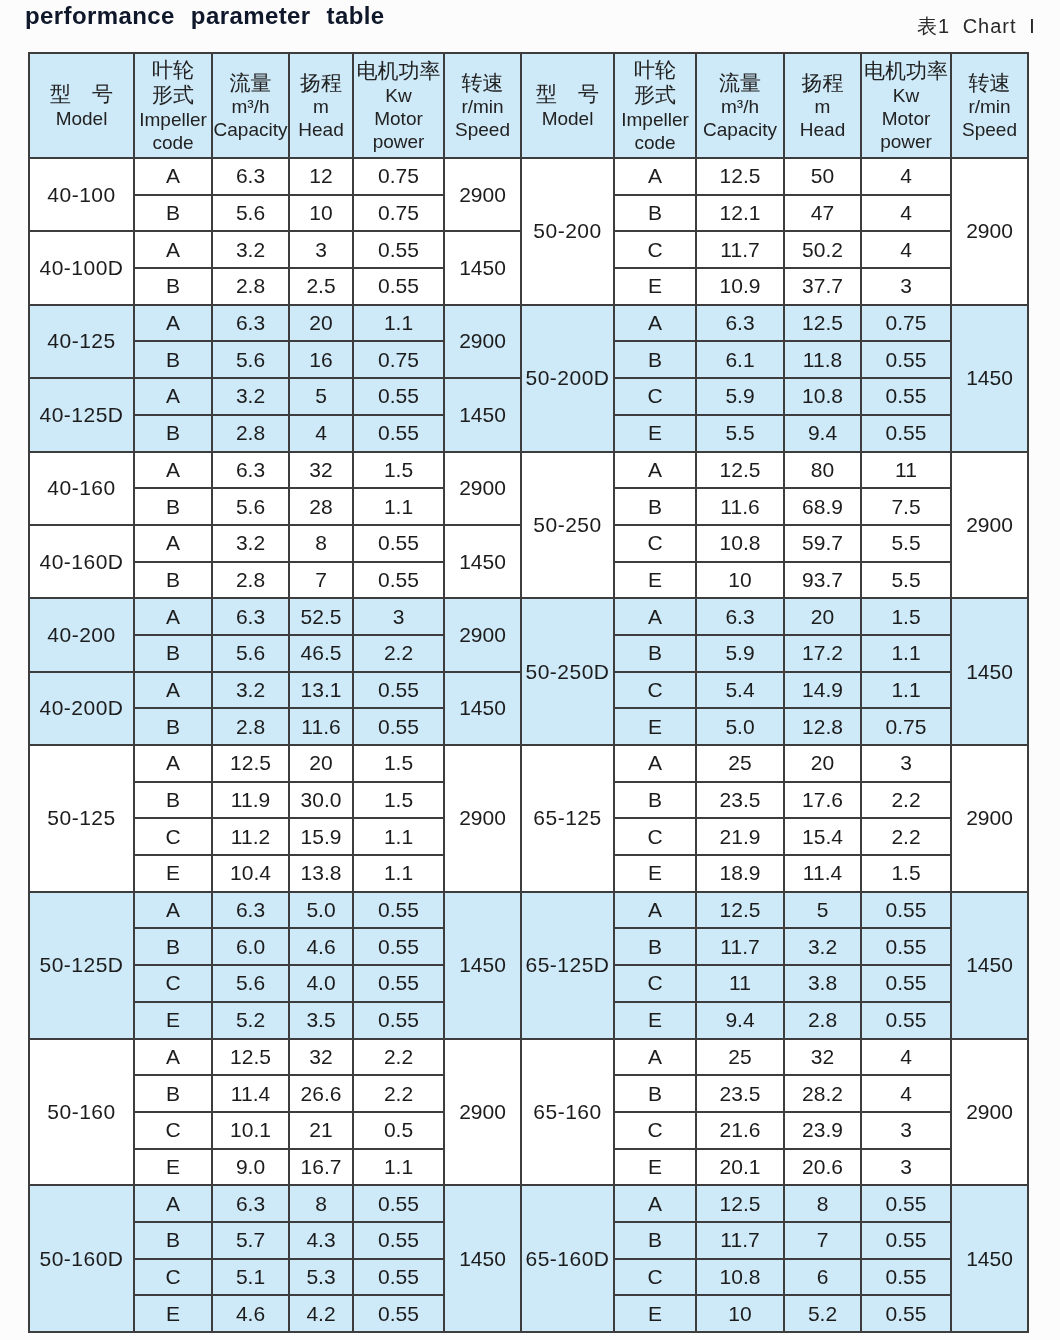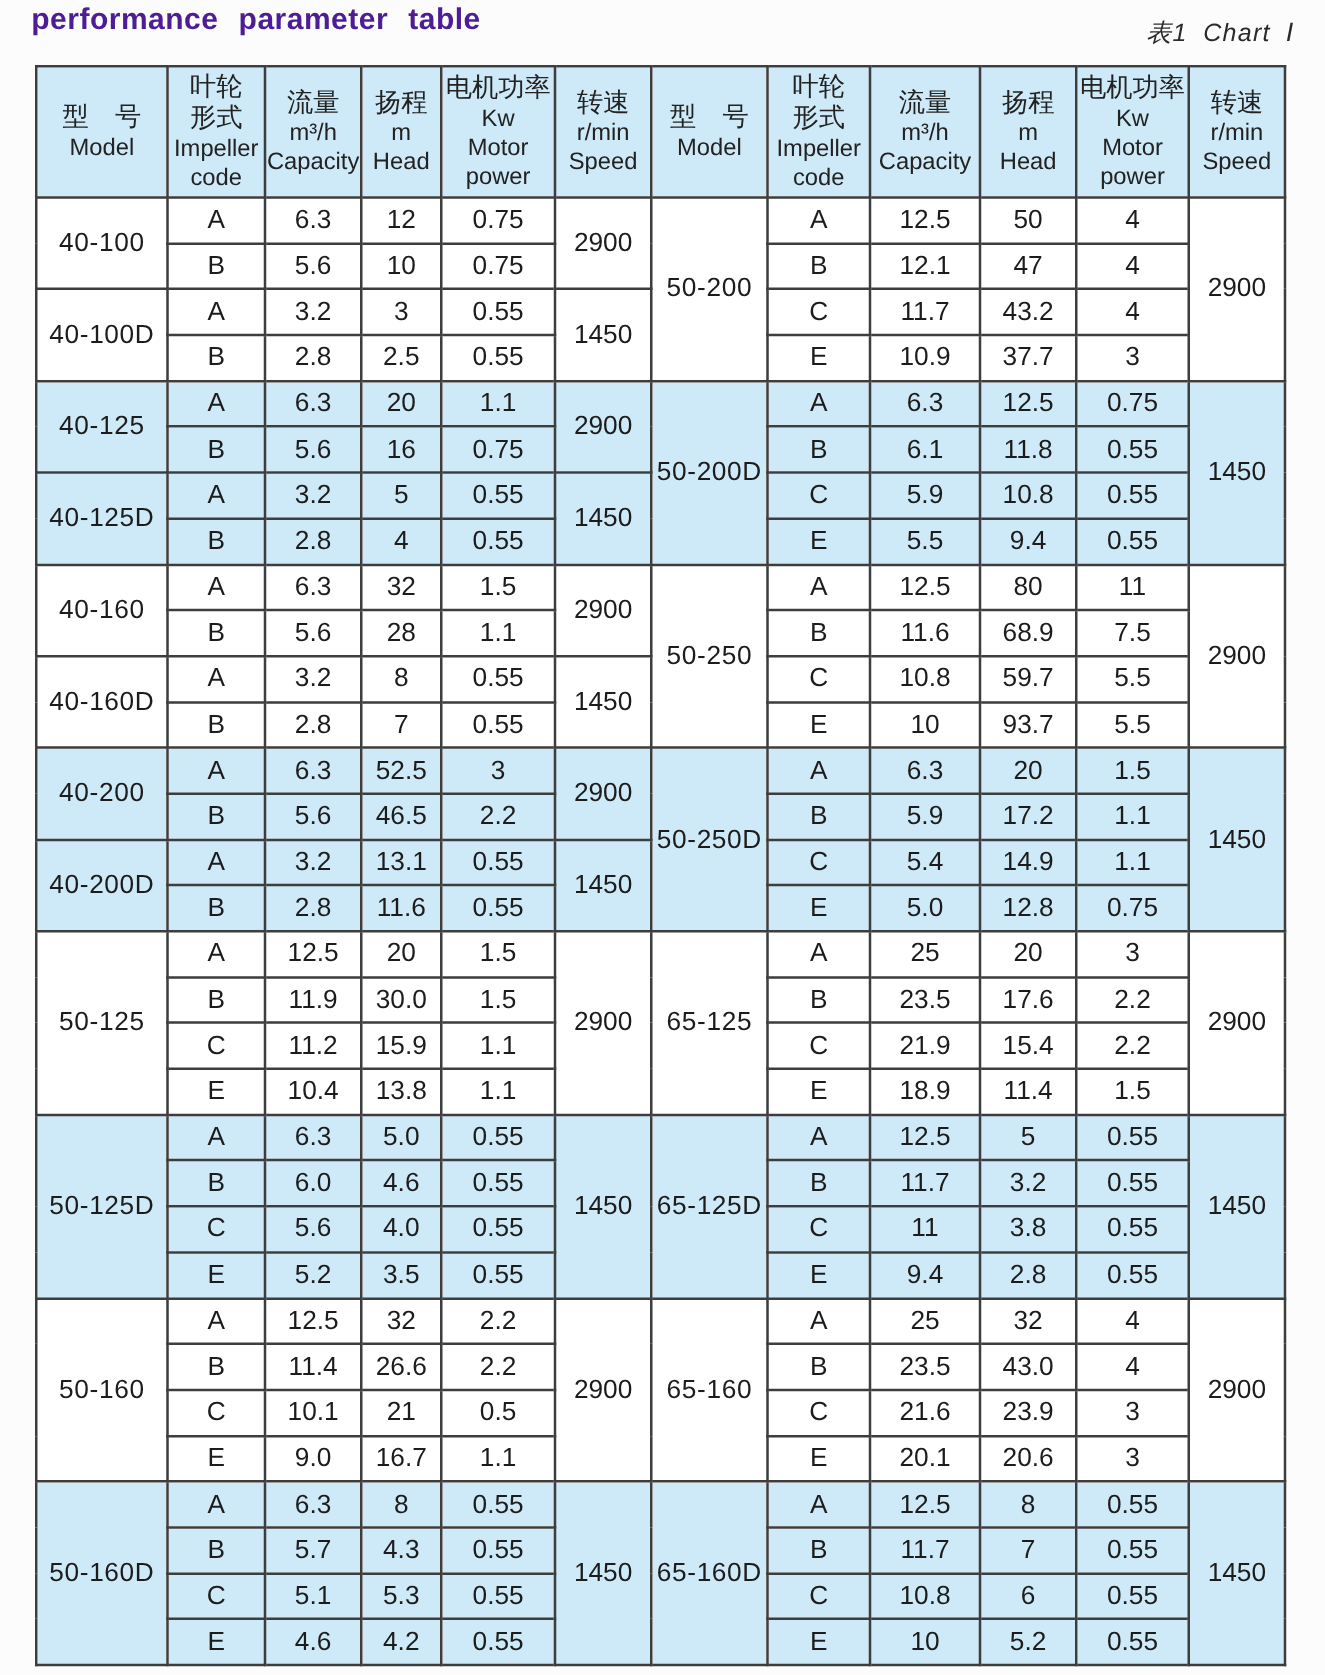--- a/index.html
+++ b/index.html
@@ -5,26 +5,26 @@
   * { box-sizing: border-box; margin: 0; padding: 0; }
   html, body { width: 1060px; height: 1340px; }
   body {
     position: relative;
     background: #fcfcfc;
     font-family: "Liberation Sans", "DejaVu Sans", sans-serif;
     color: #1c1c1c;
   }
   .title {
     position: absolute; left: 25px; top: 2px;
-    font-size: 24px; font-weight: bold; color: #4c1d95;
+    font-size: 24px; font-weight: bold; color: #0f172a;
     letter-spacing: 0.4px; word-spacing: 9px;
   }
   .caption {
     position: absolute; right: 24px; top: 13px;
-    font-size: 20px; color: #2a2a2a; letter-spacing: 1px; word-spacing: 6px; font-style: italic;
+    font-size: 20px; color: #2a2a2a; letter-spacing: 1px; word-spacing: 6px;
   }
   table.perf {
     position: absolute; left: 28px; top: 52px;
     width: 999px; border-collapse: collapse; table-layout: fixed;
   }
   .perf th, .perf td {
     border: 2px solid #3d3d3d;
     text-align: center; vertical-align: middle;
     background: #ffffff;
     overflow: hidden;
@@ -152,21 +152,21 @@
       </tr>
       <tr>
         <td class="model-col" rowspan="2">40-100D</td>
         <td class="code-col">A</td>
         <td class="num-col">3.2</td>
         <td class="num-col">3</td>
         <td class="num-col">0.55</td>
         <td class="speed-col" rowspan="2">1450</td>
         <td class="code-col">C</td>
         <td class="num-col">11.7</td>
-        <td class="num-col">43.2</td>
+        <td class="num-col">50.2</td>
         <td class="num-col">4</td>
       </tr>
       <tr>
         <td class="code-col">B</td>
         <td class="num-col">2.8</td>
         <td class="num-col">2.5</td>
         <td class="num-col">0.55</td>
         <td class="code-col">E</td>
         <td class="num-col">10.9</td>
         <td class="num-col">37.7</td>
@@ -412,21 +412,21 @@
         <td class="num-col">4</td>
         <td class="speed-col" rowspan="4">2900</td>
       </tr>
       <tr>
         <td class="code-col">B</td>
         <td class="num-col">11.4</td>
         <td class="num-col">26.6</td>
         <td class="num-col">2.2</td>
         <td class="code-col">B</td>
         <td class="num-col">23.5</td>
-        <td class="num-col">43.0</td>
+        <td class="num-col">28.2</td>
         <td class="num-col">4</td>
       </tr>
       <tr>
         <td class="code-col">C</td>
         <td class="num-col">10.1</td>
         <td class="num-col">21</td>
         <td class="num-col">0.5</td>
         <td class="code-col">C</td>
         <td class="num-col">21.6</td>
         <td class="num-col">23.9</td>

